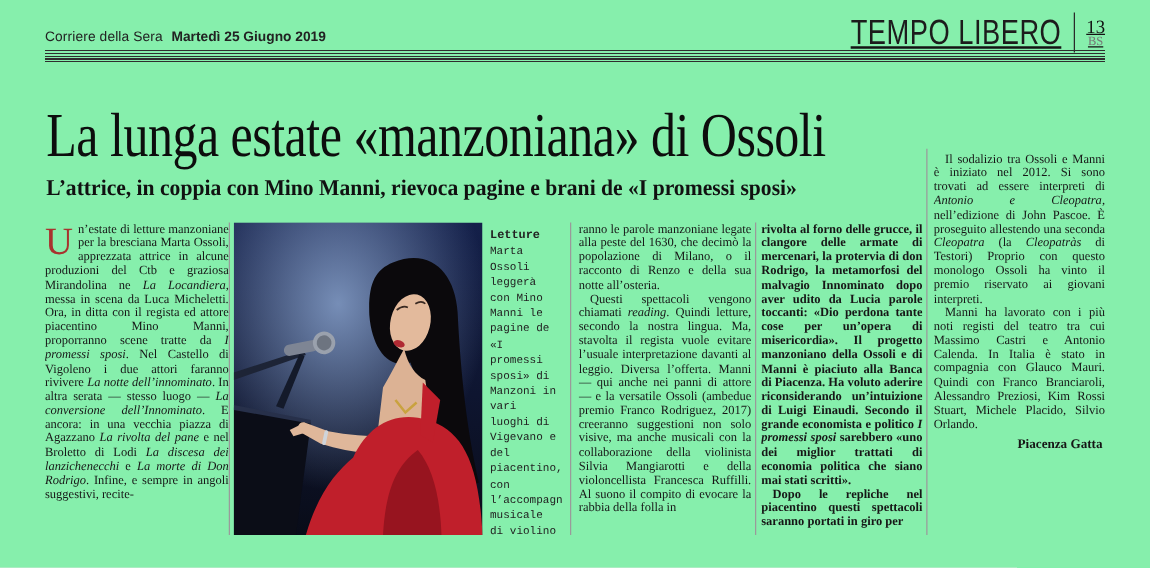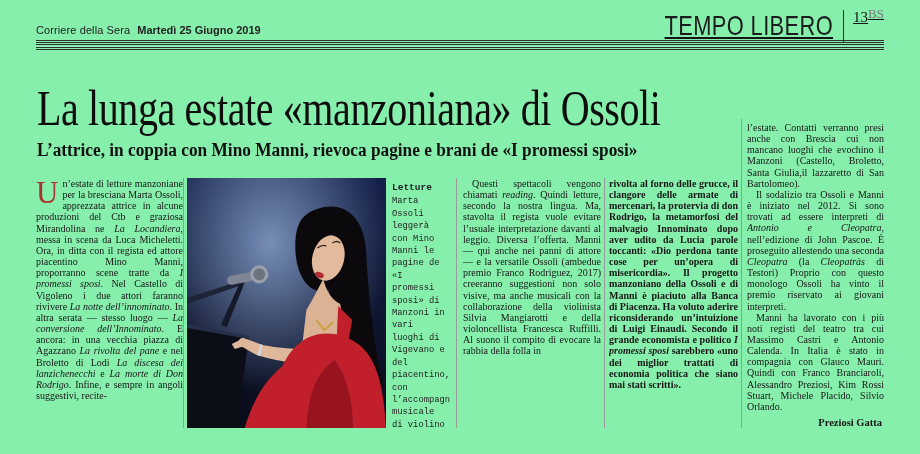--- a/index.html
+++ b/index.html
@@ -14,24 +14,24 @@
     display:flex; justify-content:space-between; align-items:flex-end;
     font-family:"Liberation Sans", sans-serif; }
   .mast { font-size:11px; color:#222; padding-bottom:6px; }
   .mast-name { letter-spacing:0.1px; }
   .mast-date { font-weight:bold; margin-left:7px; }
   .section-block { display:flex; align-items:center;text-decoration:underline; }
   .section-title { font-size:28px; color:#1c1c1c; white-space:nowrap;
     transform:scaleX(0.78); transform-origin:right center; letter-spacing:0.5px;
     font-stretch:condensed; }
   .pageno-wrap { border-left:1px solid #2a2a2a; height:32px; margin-left:10px;
-    padding-left:9px; display:flex; flex-direction:row; justify-content:center;
+    padding-left:9px; display:flex; flex-direction:column; justify-content:center;
     font-family:"Liberation Serif", serif; }
   .pageno { font-size:15px; color:#111; line-height:15px; }
-  .edition { font-size:13px; color:#777; text-align:right; line-height:8px; }
+  .edition { font-size:10px; color:#777; text-align:center; line-height:8px; }
   .rules { position:absolute; left:36px; right:36px; top:40px; height:10px;
     background:repeating-linear-gradient(to bottom, #2e2e2e 0 1px, transparent 1px 2.2px); }
   
   .headline { position:absolute; left:37px; top:82px; width:675px;
     font-size:50px; font-weight:500; line-height:1.05; white-space:nowrap;
     transform:scaleX(0.80); transform-origin:left center; letter-spacing:-0.5px; color:#0d0d0d; }
   .subhead { position:absolute; left:37px; top:140px; width:700px;
     font-size:18px; font-weight:bold; white-space:nowrap;
     transform:scaleX(0.96); transform-origin:left center; color:#111; }
   
@@ -145,27 +145,28 @@
       <path d="M152,128 L166,142 L160,176 L150,170 Z" fill="#c01f2b"></path>
     </svg>
   </figure>
 
   <aside class="caption">
     <span class="caption-title">Letture</span>
     <span>Marta Ossoli leggerà con Mino Manni le pagine de «I promessi sposi» di Manzoni in vari luoghi di Vigevano e del piacentino, con l’accompagnamento musicale di violino e violoncello</span>
   </aside>
 
   <div class="bodycol col3">
+      <p><span>ranno le parole manzoniane legate alla peste del 1630, che decimò la popolazione di Milano, o il racconto di Renzo e della sua notte all’osteria.</span></p>
       <p class="ind"><span>Questi spettacoli vengono chiamati </span><i>reading</i><span>. Quindi letture, secondo la nostra lingua. Ma, stavolta il regista vuole evitare l’usuale interpretazione davanti al leggio. Diversa l’offerta. Manni — qui anche nei panni di attore — e la versatile Ossoli (ambedue premio Franco Rodriguez, 2017) creeranno suggestioni non solo visive, ma anche musicali con la collaborazione della violinista Silvia Mangiarotti e della violoncellista Francesca Ruffilli. Al suono il compito di evocare la rabbia della folla in</span></p>
     </div>
   <div class="bodycol col4">
       <p><span>rivolta al forno delle grucce, il clangore delle armate di mercenari, la protervia di don Rodrigo, la metamorfosi del malvagio Innominato dopo aver udito da Lucia parole toccanti: «Dio perdona tante cose per un’opera di misericordia». Il progetto manzoniano della Ossoli e di Manni è piaciuto alla Banca di Piacenza. Ha voluto aderire riconsiderando un’intuizione di Luigi Einaudi. Secondo il grande economista e politico </span><i>I promessi sposi</i><span> sarebbero «uno dei miglior trattati di economia politica che siano mai stati scritti».</span></p>
+      <p class="ind"><span>Dopo le repliche nel piacentino questi spettacoli saranno portati in giro per</span></p>
     </div>
   <div class="bodycol col5">
     <div>
-        <p><span>l’estate. Contatti verranno presi anche con Brescia cui non mancano luoghi che evochino il Manzoni (Castello, Broletto, Santa Giulia,il lazzaretto di San Bartolomeo).</span></p>
         <p class="ind"><span>Il sodalizio tra Ossoli e Manni è iniziato nel 2012. Si sono trovati ad essere interpreti di </span><i>Antonio e Cleopatra</i><span>, nell’edizione di John Pascoe. È proseguito allestendo una seconda </span><i>Cleopatra</i><span> (la </span><i>Cleopatràs</i><span> di Testori) Proprio con questo monologo Ossoli ha vinto il premio riservato ai giovani interpreti.</span></p>
         <p class="ind"><span>Manni ha lavorato con i più noti registi del teatro tra cui Massimo Castri e Antonio Calenda. In Italia è stato in compagnia con Glauco Mauri. Quindi con Franco Branciaroli, Alessandro Preziosi, Kim Rossi Stuart, Michele Placido, Silvio Orlando.</span></p>
       </div>
-    <div class="byline">Preziosi Gatta</div>
+    <div class="byline">Piacenza Gatta</div>
   </div>
 
 </div>
 
 </body></html>

